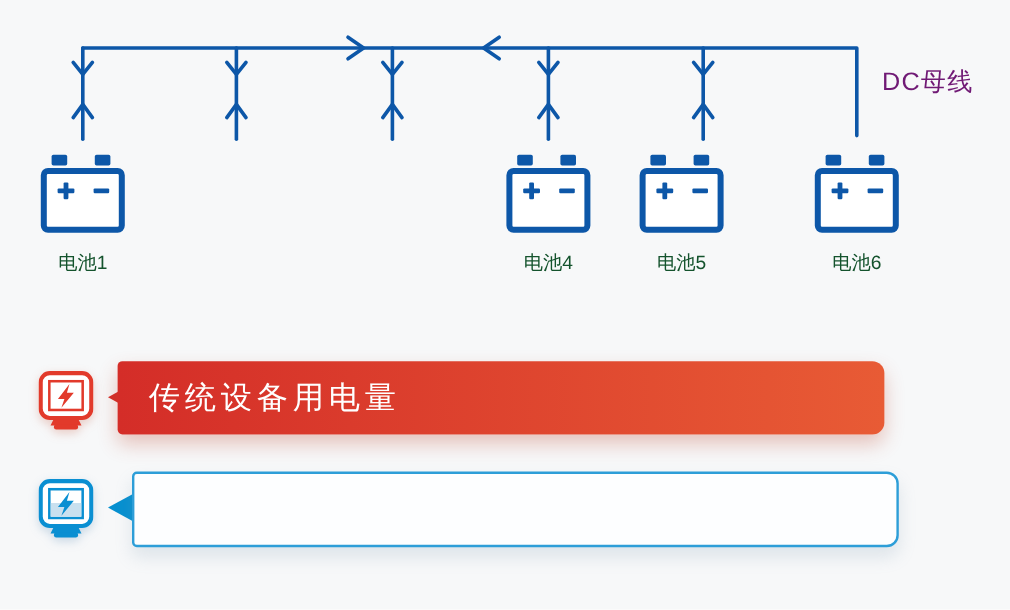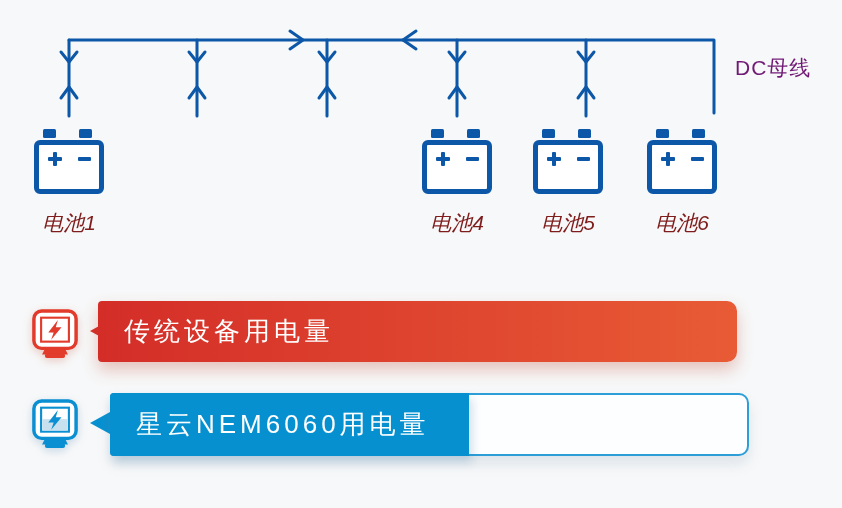--- a/index.html
+++ b/index.html
@@ -22,21 +22,21 @@
   .bbox {
     position:absolute; top:11px; left:0; width:70px; height:54px;
     border:5px solid #0d57a8; border-radius:6px; background:#fff; box-sizing:border-box;
   }
   .plus { position:absolute; left:9px; top:7px; width:14px; height:14px; }
   .plus::before { content:""; position:absolute; left:0; top:5px; width:14px; height:4px; background:#0d57a8; border-radius:1px; }
   .plus::after  { content:""; position:absolute; left:5px; top:0; width:4px; height:14px; background:#0d57a8; border-radius:1px; }
   .minus { position:absolute; right:8px; top:12px; width:13px; height:4px; background:#0d57a8; border-radius:1px; }
   .blabel {
     position:absolute; top:80px; left:-10px; width:90px; text-align:center;
-    font-size:21px; color:#7f1d1d; font-weight:500;font-style:italic;
+    font-size:16px; color:#14532d; font-weight:500;
   }
   
   .meter-icon { position:absolute; left:32px; width:46px; height:51px; }
   .meter-icon.red  { top:308px; filter:drop-shadow(0 3px 4px rgba(190,70,45,.25)); }
   .meter-icon.blue { top:398px; filter:drop-shadow(0 3px 4px rgba(60,120,170,.25)); }
   .tail { position:absolute; width:0; height:0; border-style:solid; }
   .tail.red  { left:90px; top:320px; border-width:11.5px 20px 11.5px 0; border-color:transparent #d42e29 transparent transparent; }
   .tail.blue { left:90px; top:412px; border-width:11.5px 20px 11.5px 0; border-color:transparent #0690d0 transparent transparent; }
   .bar-red {
     position:absolute; left:98px; top:301px; width:639px; height:61px;
@@ -116,21 +116,21 @@
   </div>
   <div class="battery" style="left:533px">
     <span class="cap c1"></span>
     <span class="cap c2"></span>
     <div class="bbox">
       <span class="plus"></span>
       <span class="minus"></span>
     </div>
     <div class="blabel">电池5</div>
   </div>
-  <div class="battery" style="left:647px">
+  <div class="battery" style="left:679px">
     <span class="cap c1"></span>
     <span class="cap c2"></span>
     <div class="bbox">
       <span class="plus"></span>
       <span class="minus"></span>
     </div>
     <div class="blabel">电池6</div>
   </div>
 
   <svg class="meter-icon red" viewBox="0 0 48 52">
@@ -148,17 +148,14 @@
   <svg class="meter-icon blue" viewBox="0 0 48 52">
     <rect x="2" y="2.5" width="44" height="39" rx="8" fill="#ffffff" stroke="#0a8fd2" stroke-width="3.6"></rect>
     <rect x="9.5" y="9.5" width="29" height="25" fill="#ffffff" stroke="#0a8fd2" stroke-width="2.2"></rect>
     <rect x="10.8" y="21.5" width="26.4" height="11.8" fill="#c9e0ef"></rect>
     <path d="M27 12 L17 25 L22.6 25 L20 32.5 L30.8 19.5 L24.8 19.5 Z" fill="#0a8fd2"></path>
     <path d="M13 43 L35 43 L37.5 48 L10.5 48 Z" fill="#0a8fd2"></path>
     <rect x="13.5" y="47" width="21" height="4.5" rx="2" fill="#0a8fd2"></rect>
   </svg>
   <div class="tail blue"></div>
   <div class="track-blue"></div>
-  <div class="fill-blue">
-    <span class="bar-text">星云NEM6060用电量</span>
-  </div>
 
 </div>
 
 </body></html>

